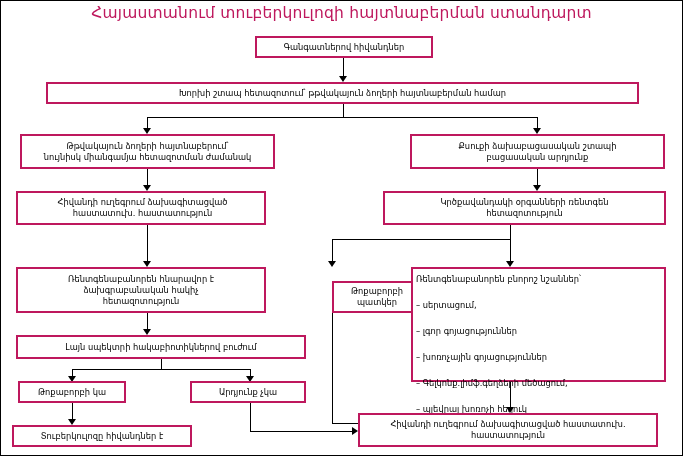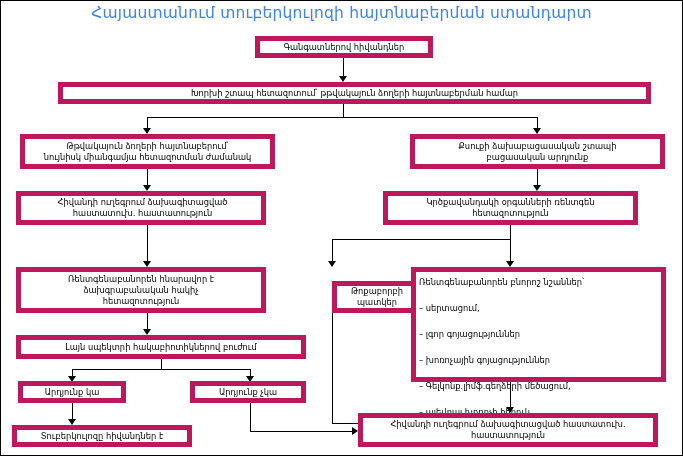--- a/index.html
+++ b/index.html
@@ -11,28 +11,28 @@
     overflow:hidden;
   }
   #frame{
     position:absolute;left:0;top:0;width:683px;height:456px;
     border:1px solid #000;box-sizing:border-box;
   }
   #title{
     position:absolute;left:0;top:4px;width:683px;
     text-align:center;
     font-size:15.5px;
-    color:#3b82f6;
+    color:#be185d;
     letter-spacing:0.2px;
     white-space:nowrap;
   }
   .box{
     position:absolute;
     box-sizing:border-box;
-    border:5px solid #be185d;
+    border:2px solid #be185d;
     background:#ffffff;
     display:flex;
     align-items:center;
     justify-content:center;
     text-align:center;
     font-size:8.3px;
     line-height:11px;
     color:#000;
     padding:2px 3px;
   }
@@ -65,21 +65,21 @@
 
 <div id="title">Հայաստանում տուբերկուլոզի հայտնաբերման ստանդարտ</div>
 
 <div class="box" style="left:255px;top:36px;width:178px;height:22px;">
   <span>Գանգատներով հիվանդներ</span>
 </div>
 
 <div class="line v" style="left:343px;top:58px;height:20px;"></div>
 <div class="arrow" style="left:339px;top:76px;"></div>
 
-<div class="box" style="left:46px;top:82px;width:593px;height:22px;margin-left:12px;">
+<div class="box" style="left:46px;top:82px;width:593px;height:22px;">
   <span>Խորխի շտապ հետազոտում՝ թթվակայուն ձողերի հայտնաբերման համար</span>
 </div>
 
 <div class="line v" style="left:343px;top:104px;height:13px;"></div>
 <div class="line h" style="left:147px;top:117px;width:390px;"></div>
 <div class="line v" style="left:147px;top:117px;height:13px;"></div>
 <div class="line v" style="left:537px;top:117px;height:13px;"></div>
 <div class="arrow" style="left:143px;top:128px;"></div>
 <div class="arrow" style="left:533px;top:128px;"></div>
 
@@ -97,21 +97,21 @@
 <div class="arrow" style="left:143px;top:185px;"></div>
 
 <div class="line v" style="left:537px;top:169px;height:18px;"></div>
 <div class="arrow" style="left:533px;top:185px;"></div>
 
 <div class="box" style="left:16px;top:191px;width:250px;height:34px;padding-left:6px;">
   <span>Հիվանդի ուղեգրում ձախագիտացված
 հաստատուխ. հաստատություն</span>
 </div>
 
-<div class="box" style="left:383px;top:191px;width:255px;height:34px;">
+<div class="box" style="left:383px;top:191px;width:283px;height:34px;">
   <span>Կրծքավանդակի օրգանների ռենտգեն
 հետազոտություն</span>
 </div>
 
 <div class="line v" style="left:510px;top:225px;height:14px;"></div>
 <div class="line h" style="left:332px;top:239px;width:178px;"></div>
 <div class="line v" style="left:332px;top:239px;height:24px;"></div>
 <div class="line v" style="left:510px;top:239px;height:24px;"></div>
 <div class="arrow" style="left:328px;top:261px;"></div>
 <div class="arrow" style="left:506px;top:261px;"></div>
@@ -154,21 +154,21 @@
 </div>
 
 <div class="line v" style="left:161px;top:359px;height:10px;"></div>
 <div class="line h" style="left:72px;top:369px;width:178px;"></div>
 <div class="line v" style="left:72px;top:369px;height:9px;"></div>
 <div class="line v" style="left:250px;top:369px;height:9px;"></div>
 <div class="arrow" style="left:68px;top:376px;"></div>
 <div class="arrow" style="left:246px;top:376px;"></div>
 
 <div class="box" style="left:18px;top:381px;width:108px;height:22px;">
-  <span>Արդյունք կա</span>
+  <span>Թոքաբորբի կա</span>
 </div>
 
 <div class="box" style="left:190px;top:381px;width:116px;height:22px;">
   <span>Արդյունք չկա</span>
 </div>
 
 <div class="line v" style="left:72px;top:403px;height:18px;"></div>
 <div class="arrow" style="left:68px;top:419px;"></div>
 
 <div class="box" style="left:12px;top:425px;width:180px;height:22px;">

